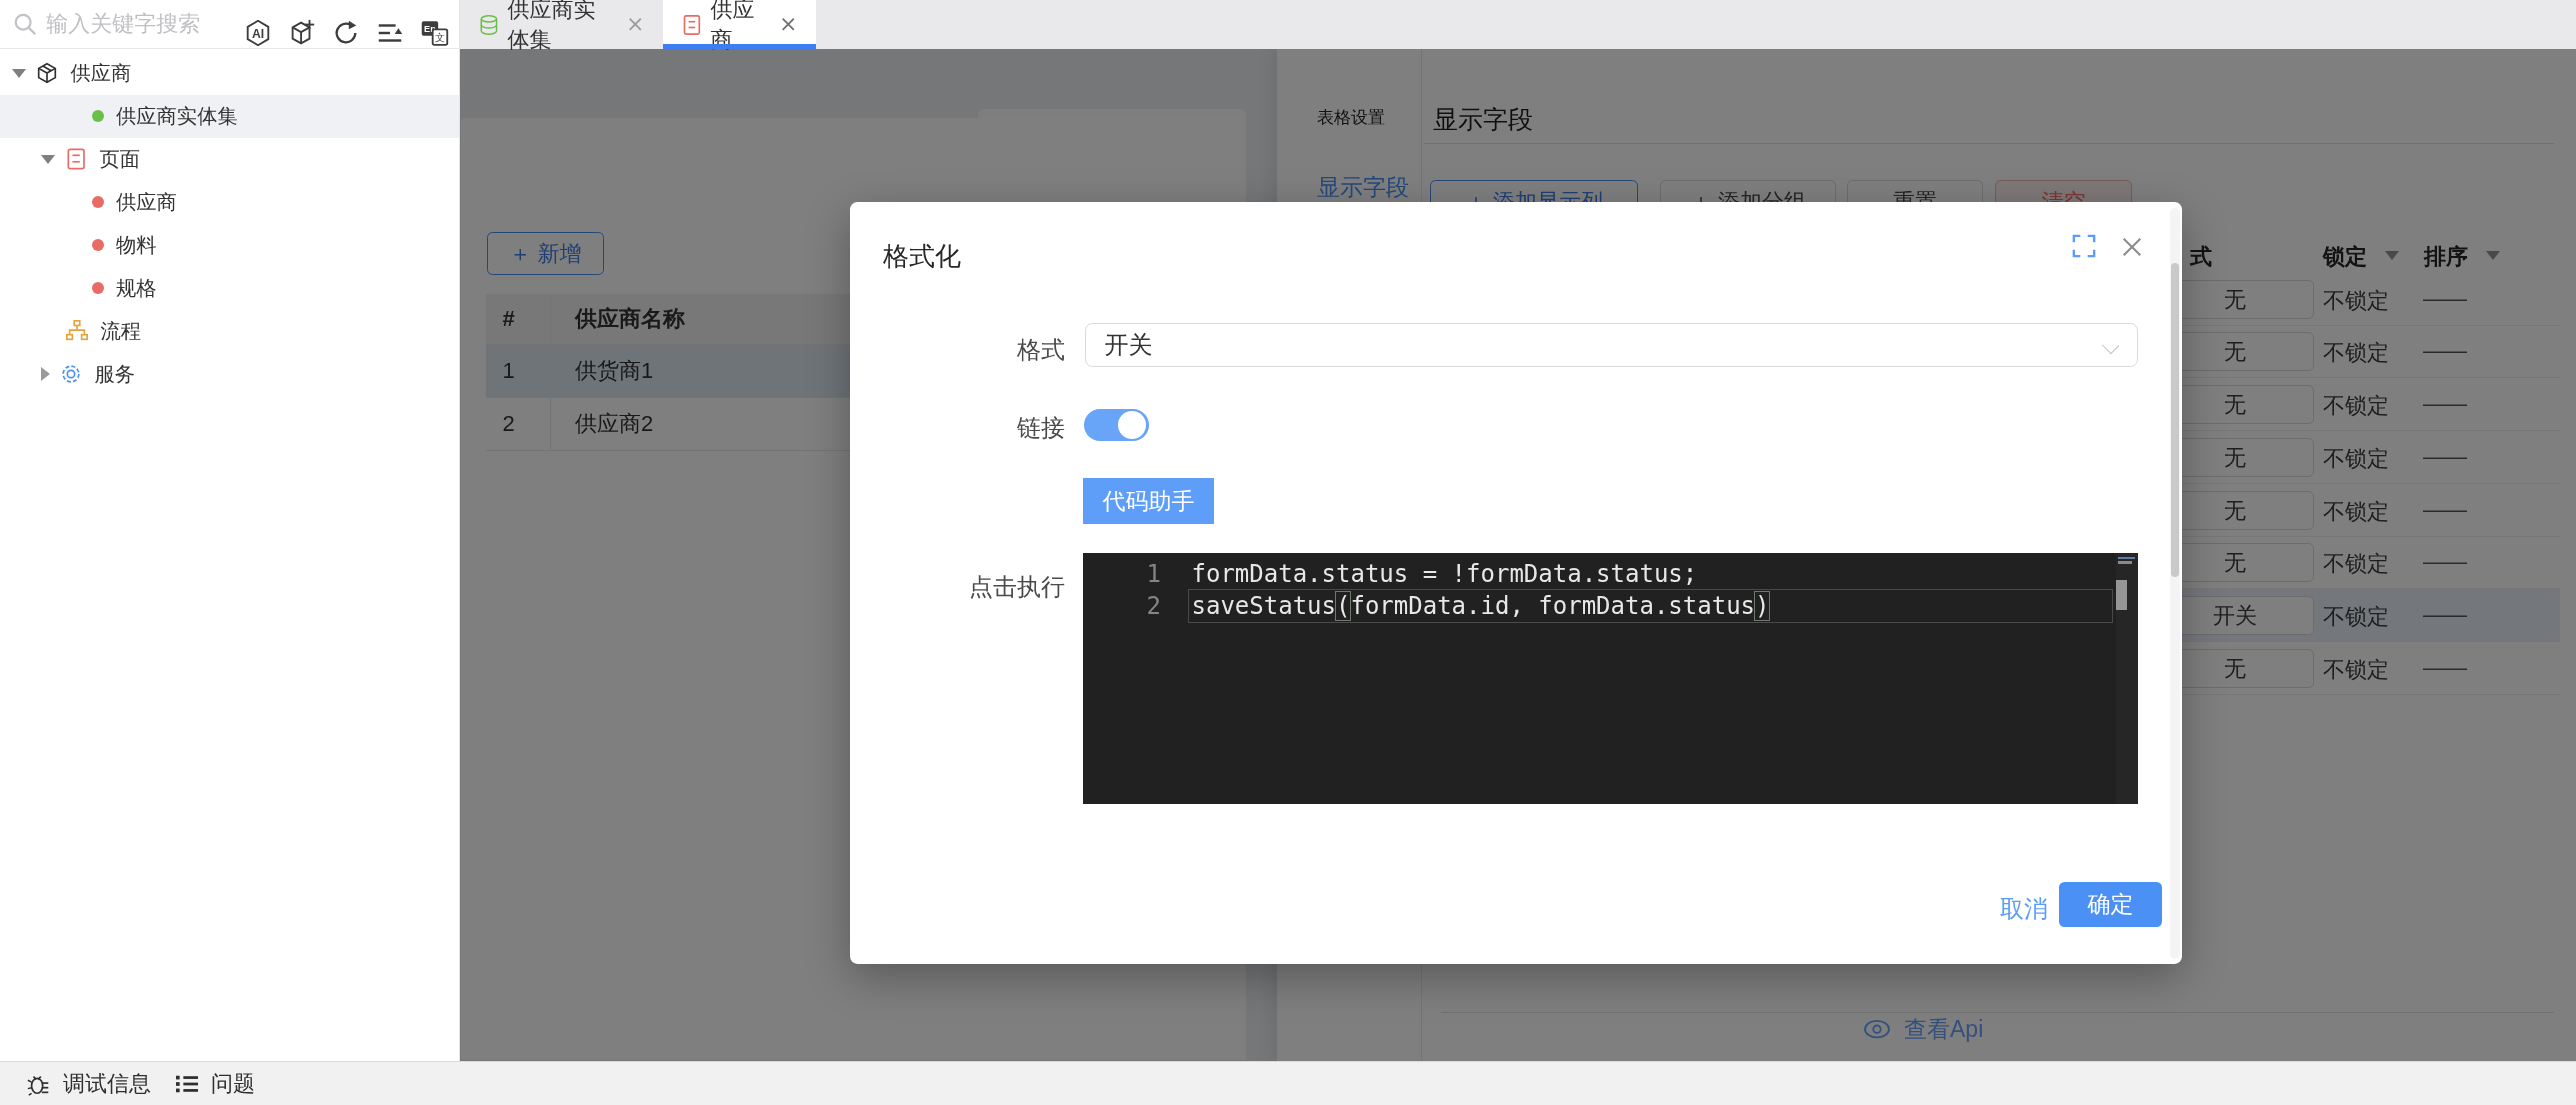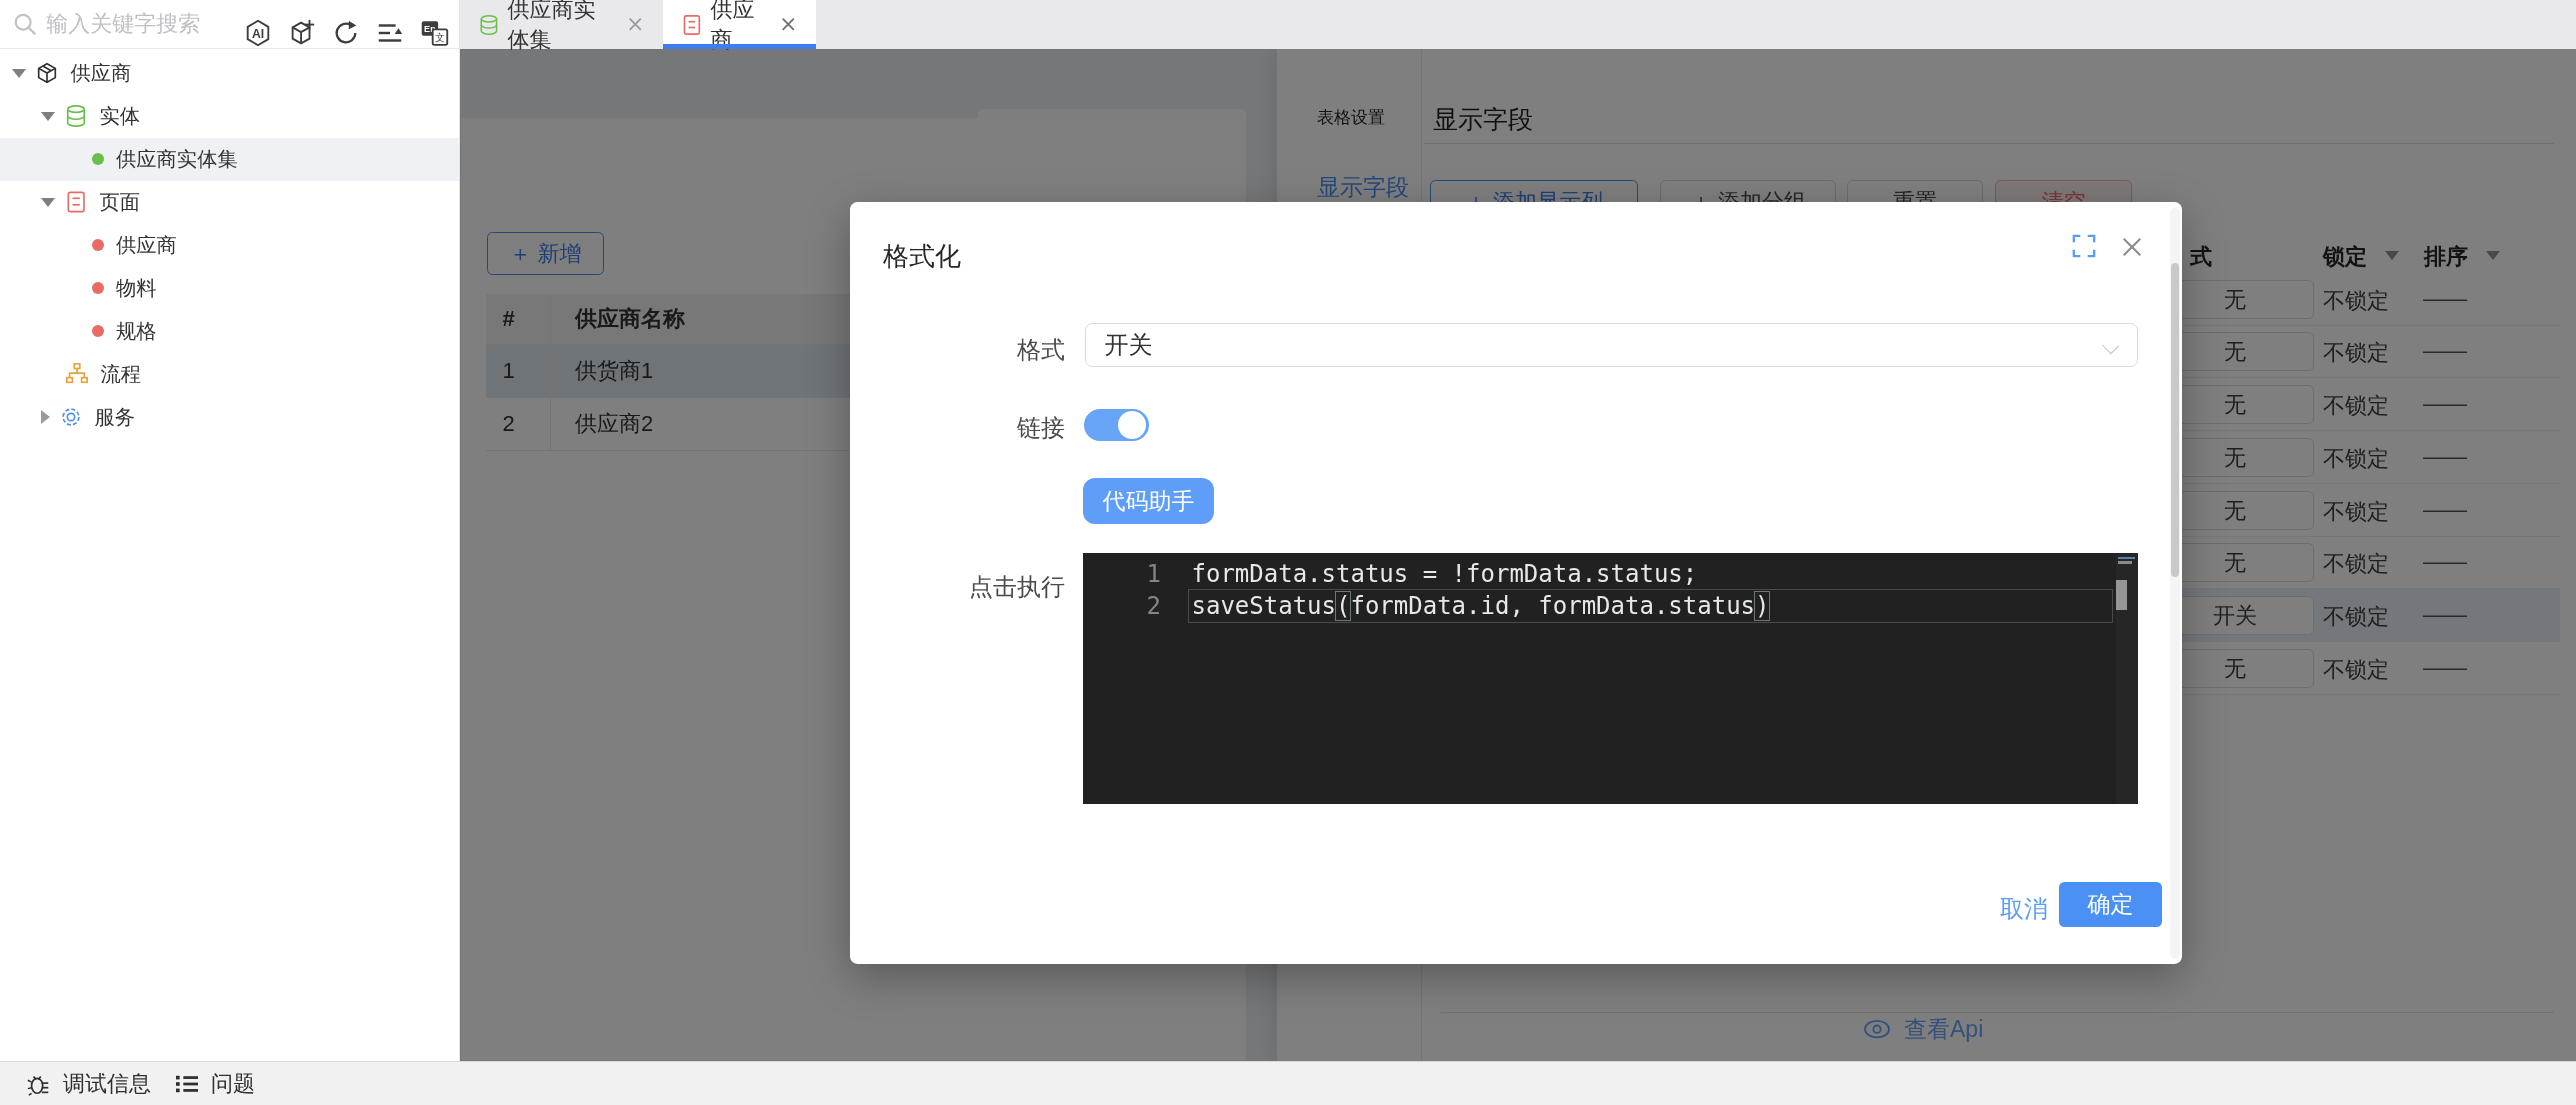--- a/index.html
+++ b/index.html
@@ -94,21 +94,21 @@
   .m-title { position:absolute; left:33px; top:37px; font-size:26px; color:#262626; font-weight:500; }
   .m-fs { position:absolute; left:1222px; top:32px; width:24px; height:24px; cursor:pointer;}
   .m-close { position:absolute; left:1270px; top:33px; width:24px; height:24px; color:#8c8c8c; cursor:pointer;}
   .m-label { position:absolute; width:129px; text-align:right; font-size:24px; color:#4a4a4a; }
   .m-select { position:absolute; left:235px; top:121px; width:1053px; height:44px; border:0.9px solid #d9d9d9; border-radius:7.4px;
     display:flex; align-items:center; padding-left:18.5px; font-size:24px; color:#333; cursor:pointer; background:#fff;}
   .m-select .chev { position:absolute; right:20.3px; top:15px; width:13px; height:13px;
     border-right:1.8px solid #bfbfbf; border-bottom:1.8px solid #bfbfbf; transform:rotate(45deg) scale(1,0.9); transform-origin:center; }
   .m-toggle { position:absolute; left:234px; top:207px; width:65px; height:32px; border-radius:16.6px; background:#68a4f8; cursor:pointer;}
   .m-toggle .knob { position:absolute; right:2.8px; top:2.3px; width:28px; height:28px; border-radius:50%; background:#fff; }
-  .m-helper { position:absolute; left:233px; top:276px; width:131px; height:46px; background:#5e9ef8; border:none; border-radius:12px;
+  .m-helper { position:absolute; left:233px; top:276px; width:131px; height:46px; background:#5e9ef8; border:none; border-radius:0;
     color:#fff; font-size:23px; cursor:pointer; }
   .m-editor { position:absolute; left:233px; top:351px; width:1055px; height:251px; background:#212121; overflow:hidden;
     font-family:"DejaVu Sans Mono","Liberation Mono",monospace; font-size:24px; }
   .code-line { position:absolute; left:0; height:32px; display:flex; align-items:center; width:100%; }
   .ln { width:78px; text-align:right; color:#858585; flex:none; }
   .ct { padding-left:30.5px; color:#e8e8e8; white-space:pre; }
   .brk { outline:0.9px solid #6e7a6e; }
   .cur-line-box { position:absolute; left:105px; top:36px; width:925px; height:34px; border:0.9px solid #4a4a4a; }
   .minimap { position:absolute; right:0; top:0; width:22px; height:251px; background:#262626; }
   .mm-code { position:absolute; left:1.8px; top:3.7px; width:17.6px; height:2.8px; background:#5d7ca6; }
@@ -306,31 +306,20 @@
       <div class="tree-row pl0">
         <span class="caret down"></span>
         <span class="tree-ico">
           <svg width="24" height="24" viewBox="0 0 26 26">
             <path d="M4 8 L13 3 L22 8 L22 18 L13 23 L4 18 Z" fill="none" stroke="#2f2f2f" stroke-width="1.8"></path>
             <path d="M4 8 L13 13 L22 8 M13 13 L13 23 M8.5 5.5 L17.5 10.5" fill="none" stroke="#2f2f2f" stroke-width="1.8"></path>
           </svg>
         </span>
         <span>供应商</span>
       </div>
-      <div class="tree-row pl1">
-        <span class="caret down"></span>
-        <span class="tree-ico">
-          <svg width="22" height="24" viewBox="0 0 24 26">
-            <ellipse cx="12" cy="5.5" rx="9" ry="3.5" fill="none" stroke="#6abf4b" stroke-width="1.8"></ellipse>
-            <path d="M3 5.5 V20.5 C3 22.4 7 24 12 24 C17 24 21 22.4 21 20.5 V5.5" fill="none" stroke="#6abf4b" stroke-width="1.8"></path>
-            <path d="M3 13 C3 14.9 7 16.5 12 16.5 C17 16.5 21 14.9 21 13" fill="none" stroke="#6abf4b" stroke-width="1.8"></path>
-          </svg>
-        </span>
-        <span>实体</span>
-      </div>
       <div class="tree-row pl2 selected">
         <span class="dot green"></span>
         <span>供应商实体集</span>
       </div>
       <div class="tree-row pl1">
         <span class="caret down"></span>
         <span class="tree-ico">
           <svg width="20.3" height="24" viewBox="0 0 22 26">
             <rect x="2.5" y="2.5" width="17" height="21" rx="2" fill="none" stroke="#e96b66" stroke-width="1.8"></rect>
             <line x1="7" y1="9" x2="15" y2="9" stroke="#e96b66" stroke-width="1.8"></line>

